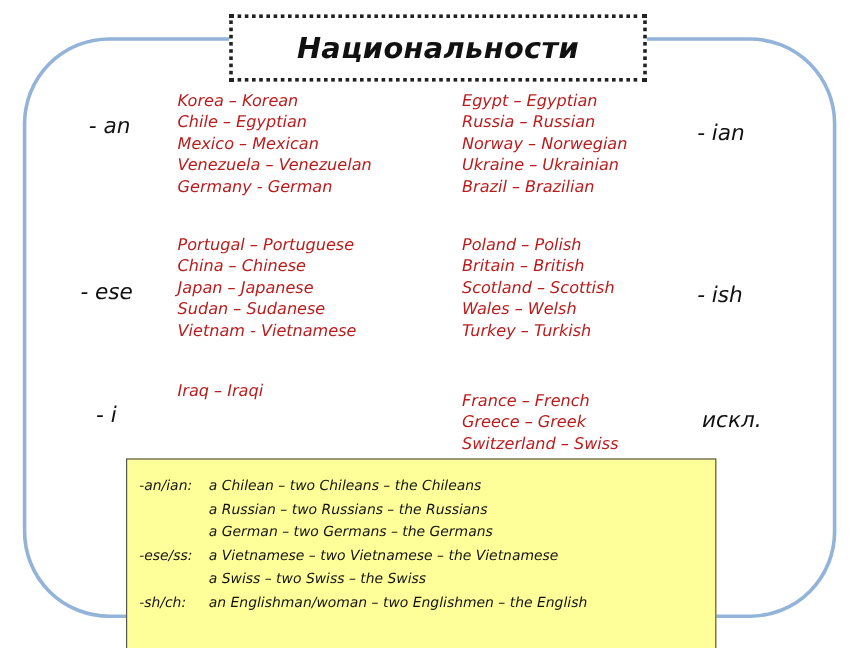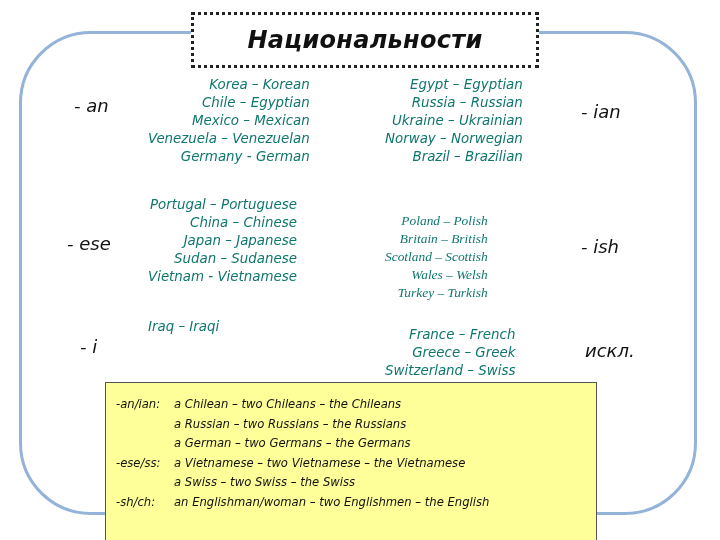--- a/index.html
+++ b/index.html
@@ -19,21 +19,21 @@
   .title {
     font-family:"DejaVu Sans", sans-serif; font-style:italic; font-weight:bold;
     font-size:24px; color:#111; letter-spacing:0.3px;
   }
   .suffix {
     position:absolute; font-style:italic; font-size:18px; color:#111;
     font-family:"DejaVu Sans", sans-serif;
   }
   .group {
     position:absolute; font-style:italic; font-size:13.4px; line-height:18px;
-    font-family:"DejaVu Sans", sans-serif; color:#0f766e;text-align:right;
+    font-family:"DejaVu Sans", sans-serif; color:#b91c1c;
   }
   .group div { white-space:nowrap; }
   .note {
     position:absolute; left:105px; top:382px; width:492px; height:160px;
     background:#ffff99; border:1px solid #555; box-sizing:border-box;
     padding:12px 0 0 10px;
     font-style:italic; font-size:11.6px; line-height:19.6px; color:#111;
     font-family:"DejaVu Sans", sans-serif;
   }
   .note-row { display:flex; white-space:nowrap; }
@@ -59,34 +59,34 @@
   <div>Korea – Korean</div>
   <div>Chile – Egyptian</div>
   <div>Mexico – Mexican</div>
   <div>Venezuela – Venezuelan</div>
   <div>Germany - German</div>
 </div>
 
 <div class="group" style="left:385px; top:76px;">
   <div>Egypt – Egyptian</div>
   <div>Russia – Russian</div>
+  <div>Norway – Norwegian</div>
   <div>Ukraine – Ukrainian</div>
-  <div>Norway – Norwegian</div>
   <div>Brazil – Brazilian</div>
 </div>
 
 <div class="group" style="left:148px; top:196px;">
   <div>Portugal – Portuguese</div>
   <div>China – Chinese</div>
   <div>Japan – Japanese</div>
   <div>Sudan – Sudanese</div>
   <div>Vietnam - Vietnamese</div>
 </div>
 
-<div class="group" style="left:385px; top:212px;font-family:Liberation Serif, serif;">
+<div class="group" style="left:385px; top:196px;">
   <div>Poland – Polish</div>
   <div>Britain – British</div>
   <div>Scotland – Scottish</div>
   <div>Wales – Welsh</div>
   <div>Turkey – Turkish</div>
 </div>
 
 <div class="group" style="left:148px; top:318px;">
   <div>Iraq – Iraqi</div>
 </div>

